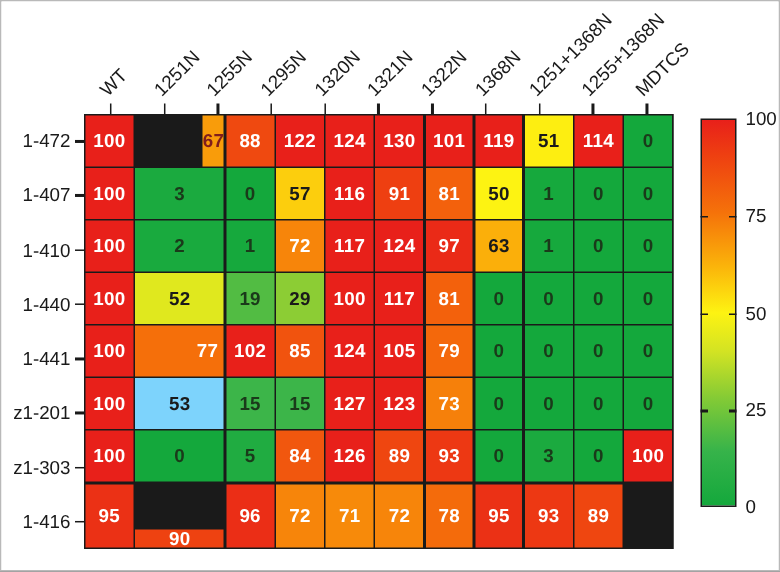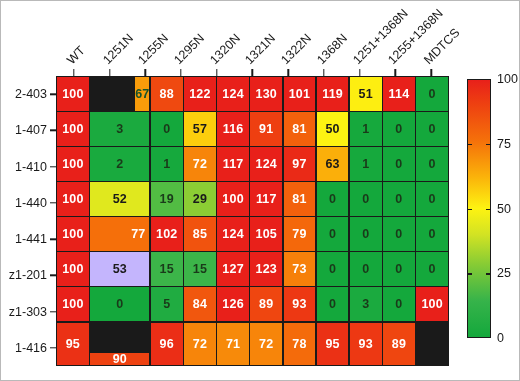--- a/index.html
+++ b/index.html
@@ -135,21 +135,21 @@
     transform:translateY(-50%);
     white-space:nowrap;
   }
 </style>
 </head>
 <body>
 
 <div id="figure">
 
   <div id="rowlabels">
-      <div class="rowlabel">2-403</div>
+      <div class="rowlabel">1-472</div>
       <div class="rowlabel">1-407</div>
       <div class="rowlabel">1-410</div>
       <div class="rowlabel">1-440</div>
       <div class="rowlabel">1-441</div>
       <div class="rowlabel">z1-201</div>
       <div class="rowlabel">z1-303</div>
       <div class="rowlabel">1-416</div>
     </div>
 
   <div id="collabels">
@@ -194,21 +194,21 @@
         <div class="collabel">1255+1368N</div>
       </div>
       <div class="colcell" style="left: 357.273px; width: 35.7273px;">
         <div class="coltick"></div>
         <div class="collabel">MDTCS</div>
       </div>
     </div>
 
   <div id="grid">
       <div class="cell" style="background: rgb(232, 32, 26); color: rgb(255, 255, 255);">100</div>
-      <div class="cell" style="background: rgb(249, 156, 10); color: #14532d; margin-left: 45px;">67</div>
+      <div class="cell" style="background: rgb(249, 156, 10); color: #7f1d1d; margin-left: 45px;">67</div>
       <div class="cell" style="background: rgb(239, 73, 16); color: rgb(255, 255, 255);">88</div>
       <div class="cell" style="background: rgb(232, 32, 26); color: rgb(255, 255, 255);">122</div>
       <div class="cell" style="background: rgb(232, 32, 26); color: rgb(255, 255, 255);">124</div>
       <div class="cell" style="background: rgb(232, 32, 26); color: rgb(255, 255, 255);">130</div>
       <div class="cell" style="background: rgb(232, 32, 26); color: rgb(255, 255, 255);">101</div>
       <div class="cell" style="background: rgb(232, 32, 26); color: rgb(255, 255, 255);">119</div>
       <div class="cell" style="background: rgb(253, 238, 17); color: rgb(26, 26, 26);">51</div>
       <div class="cell" style="background: rgb(232, 32, 26); color: rgb(255, 255, 255);">114</div>
       <div class="cell" style="background: rgb(20, 168, 60); color: rgb(26, 58, 26);">0</div>
       <div class="cell" style="background: rgb(232, 32, 26); color: rgb(255, 255, 255);">100</div>
@@ -249,21 +249,21 @@
       <div class="cell" style="background: rgb(232, 32, 26); color: rgb(255, 255, 255);">102</div>
       <div class="cell" style="background: rgb(241, 83, 14); color: rgb(255, 255, 255);">85</div>
       <div class="cell" style="background: rgb(232, 32, 26); color: rgb(255, 255, 255);">124</div>
       <div class="cell" style="background: rgb(232, 32, 26); color: rgb(255, 255, 255);">105</div>
       <div class="cell" style="background: rgb(244, 104, 11); color: rgb(255, 255, 255);">79</div>
       <div class="cell" style="background: rgb(20, 168, 60); color: rgb(26, 58, 26);">0</div>
       <div class="cell" style="background: rgb(20, 168, 60); color: rgb(26, 58, 26);">0</div>
       <div class="cell" style="background: rgb(20, 168, 60); color: rgb(26, 58, 26);">0</div>
       <div class="cell" style="background: rgb(20, 168, 60); color: rgb(26, 58, 26);">0</div>
       <div class="cell" style="background: rgb(232, 32, 26); color: rgb(255, 255, 255);">100</div>
-      <div class="cell" style="background: #c4b5fd; color: rgb(26, 26, 26); text-align: right;">53</div>
+      <div class="cell" style="background: #7dd3fc; color: rgb(26, 26, 26); text-align: right;">53</div>
       <div class="cell" style="background: rgb(60, 181, 73); color: rgb(26, 58, 26);">15</div>
       <div class="cell" style="background: rgb(60, 181, 73); color: rgb(26, 58, 26);">15</div>
       <div class="cell" style="background: rgb(232, 32, 26); color: rgb(255, 255, 255);">127</div>
       <div class="cell" style="background: rgb(232, 32, 26); color: rgb(255, 255, 255);">123</div>
       <div class="cell" style="background: rgb(246, 128, 10); color: rgb(255, 255, 255);">73</div>
       <div class="cell" style="background: rgb(20, 168, 60); color: rgb(26, 58, 26);">0</div>
       <div class="cell" style="background: rgb(20, 168, 60); color: rgb(26, 58, 26);">0</div>
       <div class="cell" style="background: rgb(20, 168, 60); color: rgb(26, 58, 26);">0</div>
       <div class="cell" style="background: rgb(20, 168, 60); color: rgb(26, 58, 26);">0</div>
       <div class="cell" style="background: rgb(232, 32, 26); color: rgb(255, 255, 255);">100</div>

